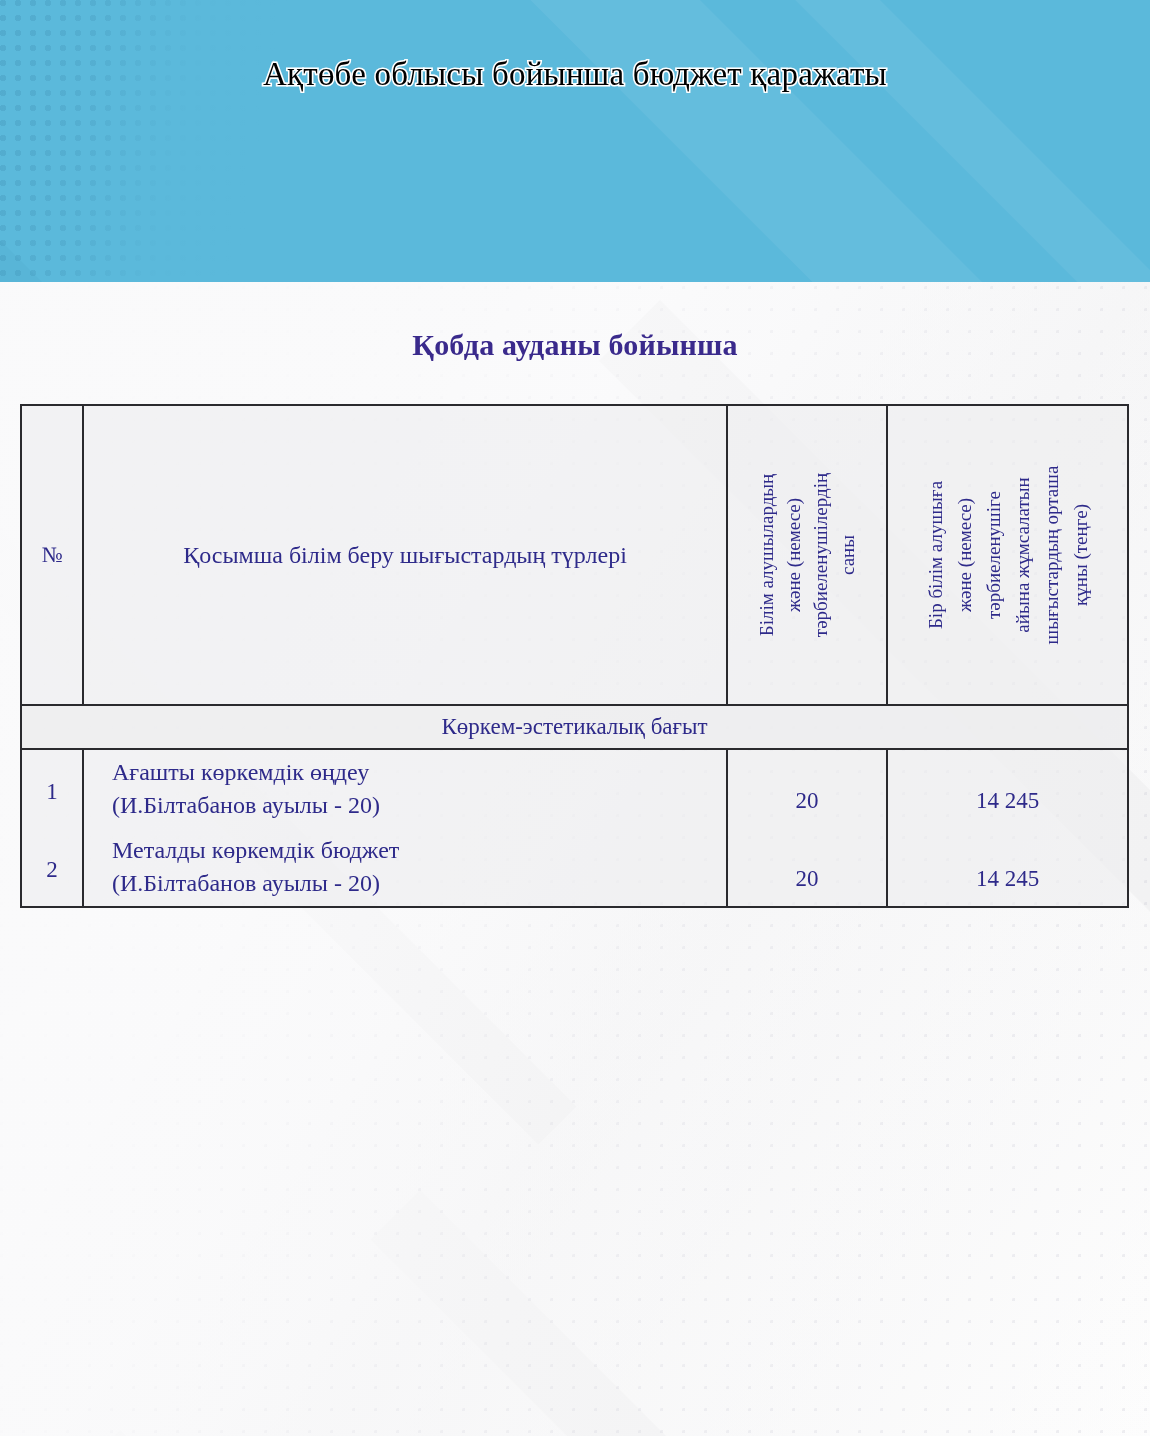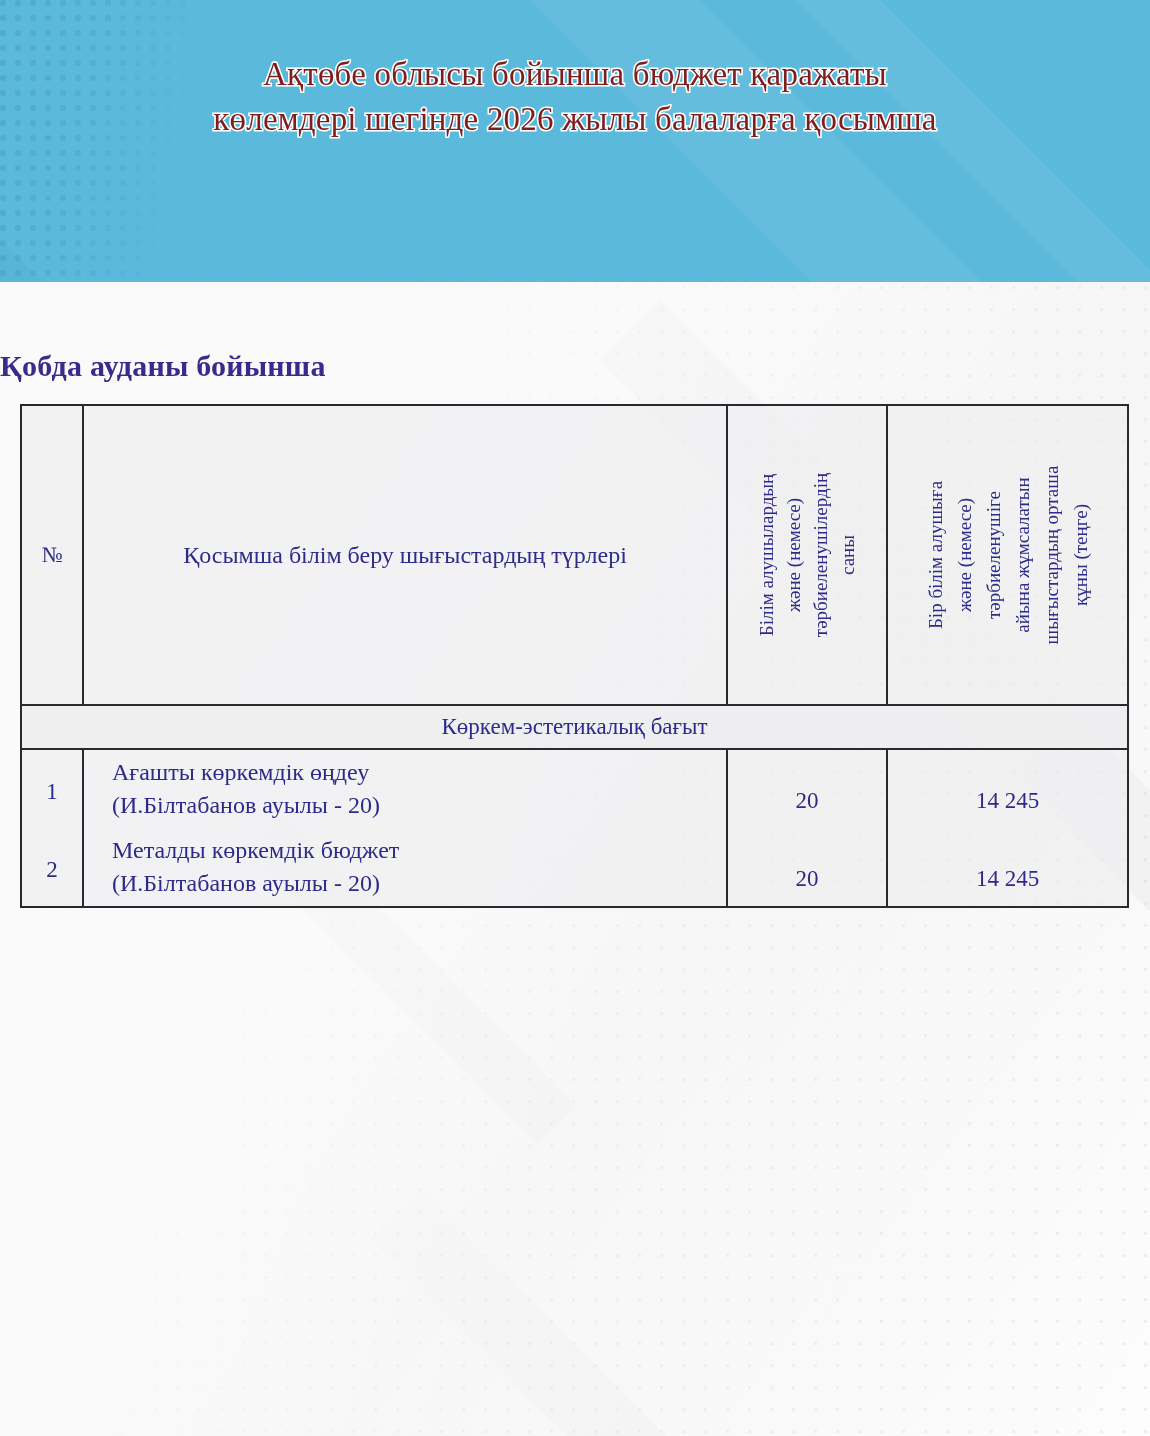--- a/index.html
+++ b/index.html
@@ -84,38 +84,38 @@
   }
 
   #banner-title {
     position: absolute;
     left: 0; top: 52px;
     width: 1150px;
     text-align: center;
     font-size: 33px;
     line-height: 45px;
     letter-spacing: 0.2px;
-    color: #7f1d1d;
+    color: #000000;
     font-weight: 400;
     -webkit-text-stroke: 3.2px #ffffff;
     paint-order: stroke fill;
     text-shadow: 0 1px 0 rgba(255,255,255,0.6);
   }
   #banner-title b { font-weight: 700; }
 
   
   #section-title {
     position: absolute;
     left: 0; top: 328px;
     width: 1150px;
+    text-align: center;
     font-size: 30px;
     font-weight: 700;
     color: #3a2a8c;
     letter-spacing: 0.2px;
-    margin-top: 21px;
   }
 
   
   #table-wrap {
     position: absolute;
     left: 20px;
     top: 404px;
     width: 1107px;
   }
 
@@ -218,21 +218,20 @@
   <div id="banner-dots"></div>
   <div id="banner-dots-fade"></div>
   <div id="banner-diag">
     <i style="left:520px; top:-180px; width:900px; height:120px;"></i>
     <i style="left:760px; top:-120px; width:700px; height:60px;"></i>
     <i style="left:-60px; top:180px;  width:500px; height:70px; background:rgba(40,120,155,0.05);"></i>
   </div>
 
   <div id="banner-title">
     <div>Ақтөбе облысы бойынша бюджет қаражаты</div>
-    <div>көлемдері шегінде  2026 жылы балаларға  қосымша</div>
   </div>
 </div>
 
 <div id="section-title">Қобда ауданы бойынша</div>
 
 <div id="table-wrap">
   <table class="grid">
     <colgroup>
       <col class="c-num">
         <col class="c-dir">

